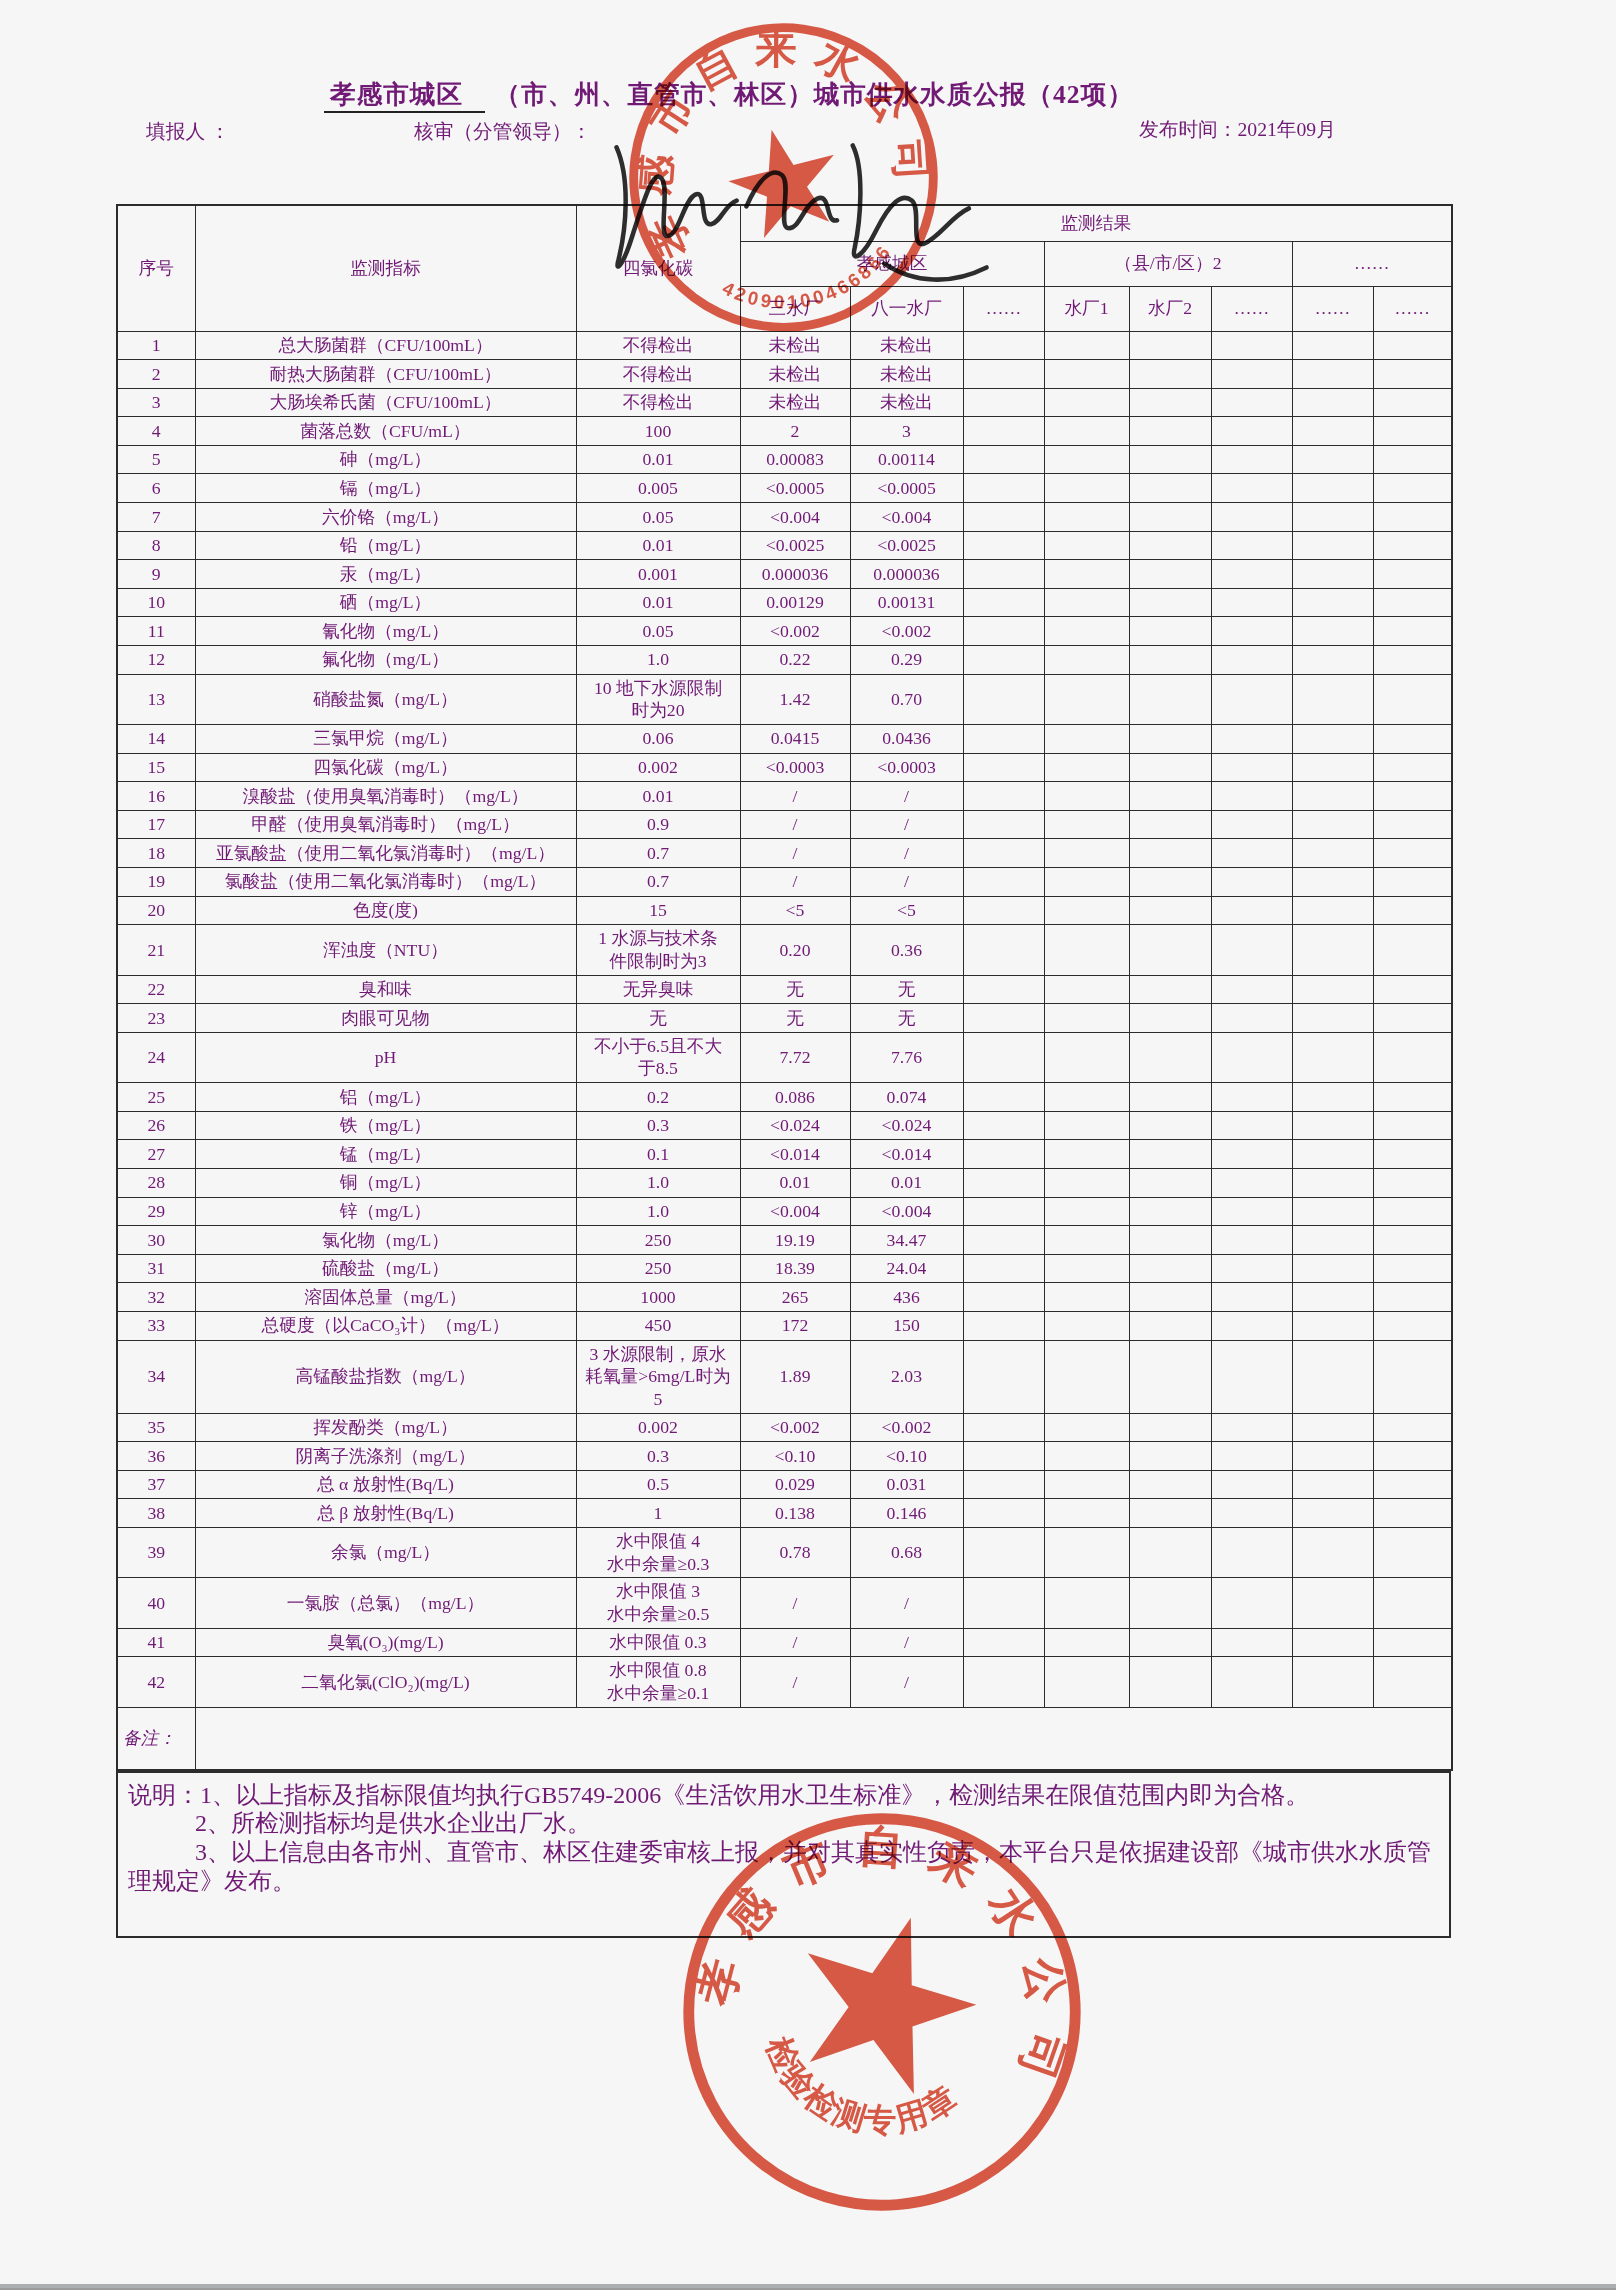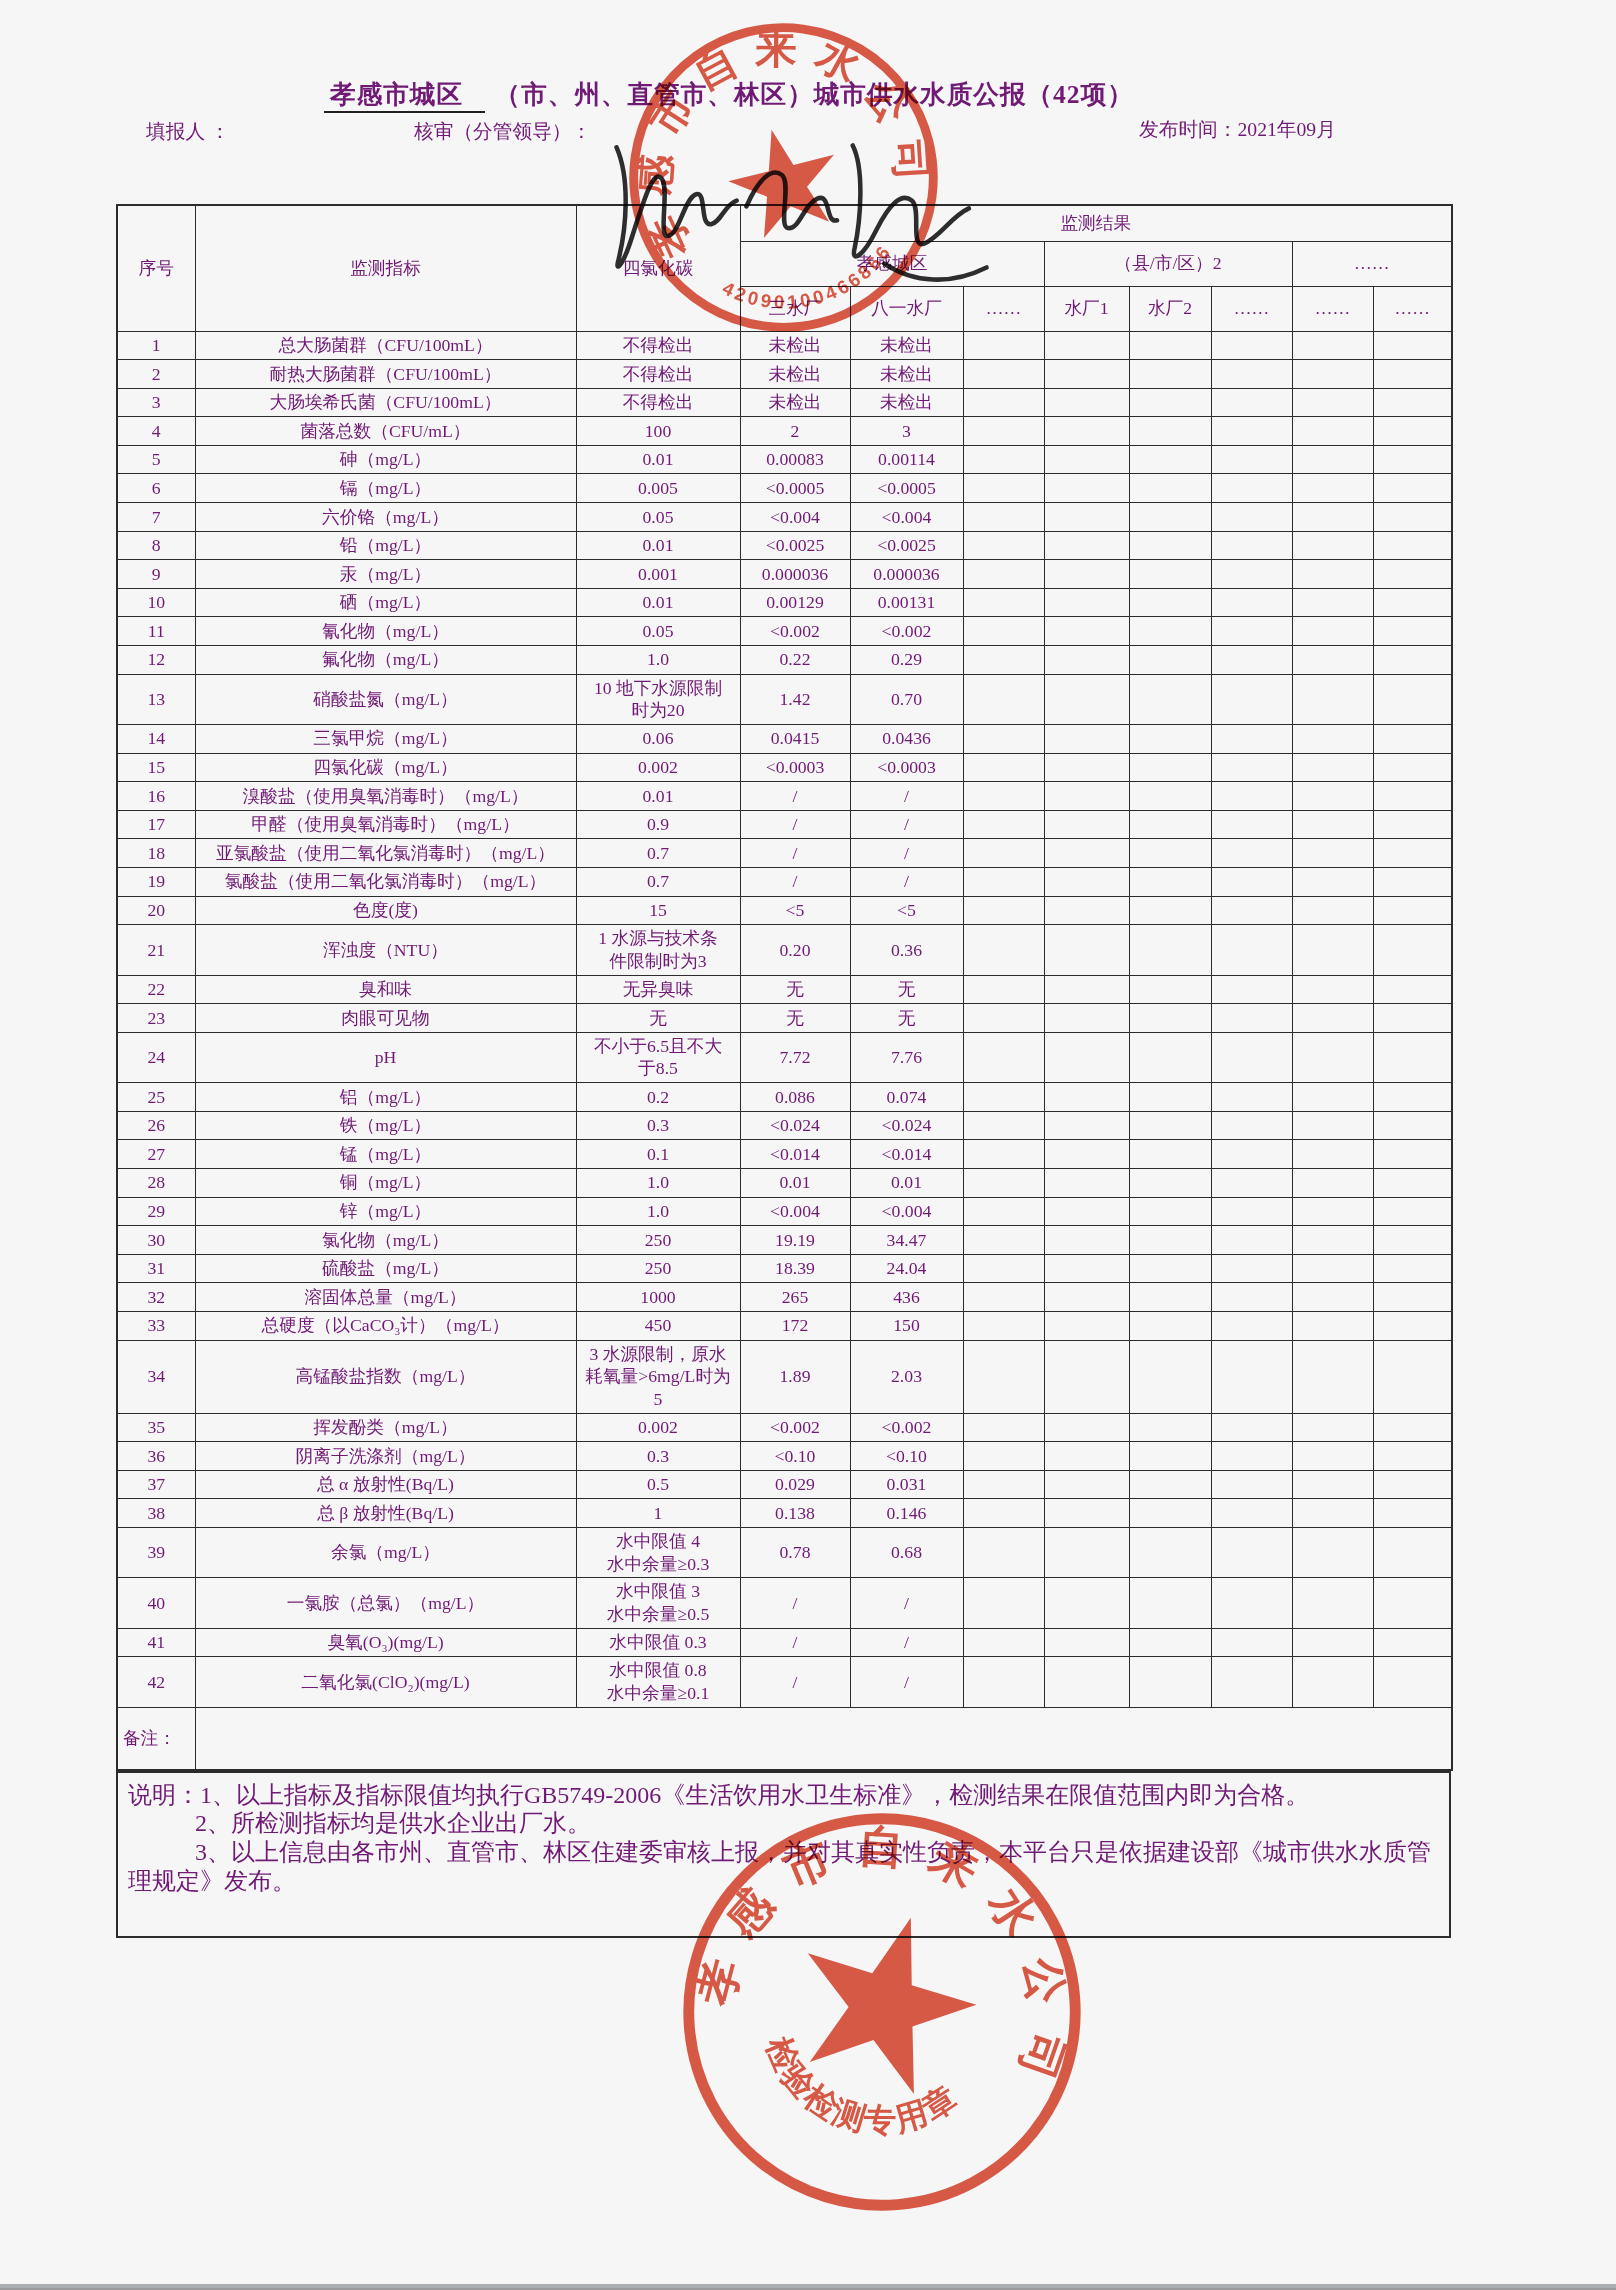--- a/index.html
+++ b/index.html
@@ -30,21 +30,21 @@
     vertical-align:middle;line-height:22.7px;font-weight:normal;
     overflow:hidden;
   }
   tr.h1 th{height:30.5px;text-align:center;}
   tr.h2 th{height:40px;}
   tr.h3 th{height:40px;}
   td.c-ind{text-align:left;padding-left:8.9px;}
   td.c-lim,td.c-val{white-space:pre-line;}
   td.c-no,td.c-val,td.c-lim{height:23.6px;}
   tr.remark-row td{height:57px;text-align:left;vertical-align:middle;}
-  td.remark-label{padding-left:5.9px;}
+  td.remark-label{padding-left:5.9px;font-style:italic;}
   
   .notes-box{
     margin-top:0;border:2.5px solid #2c2c2c;width:1311px;
     padding:7.9px 9.9px 41px 9.9px;font-size:24px;line-height:28.6px;background:transparent;
   }
   .notes-box p{margin:0;}
   .notes-box p.hang{text-indent:67px;}
   
   .stamp{position:absolute;mix-blend-mode:multiply;opacity:.87;}
   .sig{position:absolute;mix-blend-mode:multiply;opacity:.92;}

